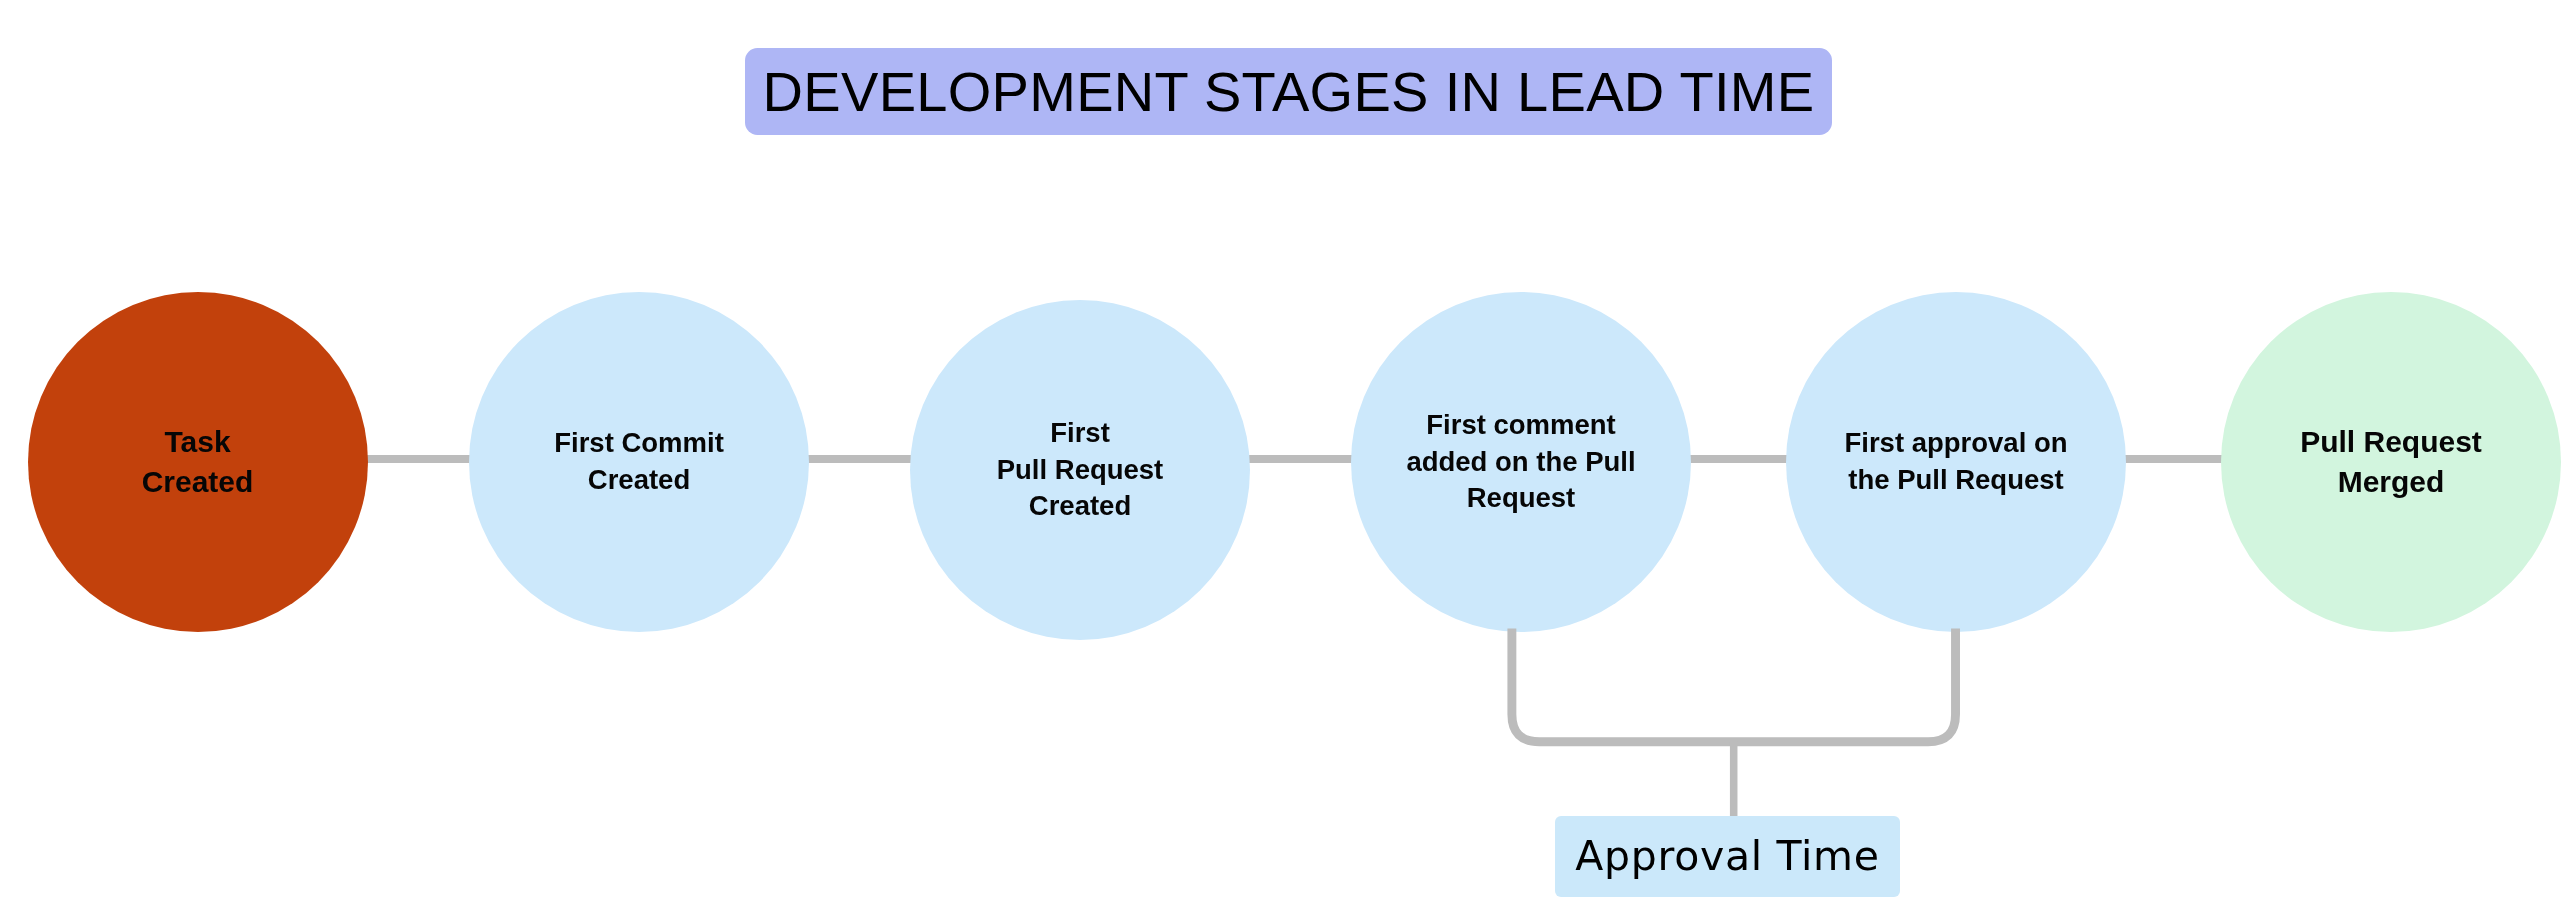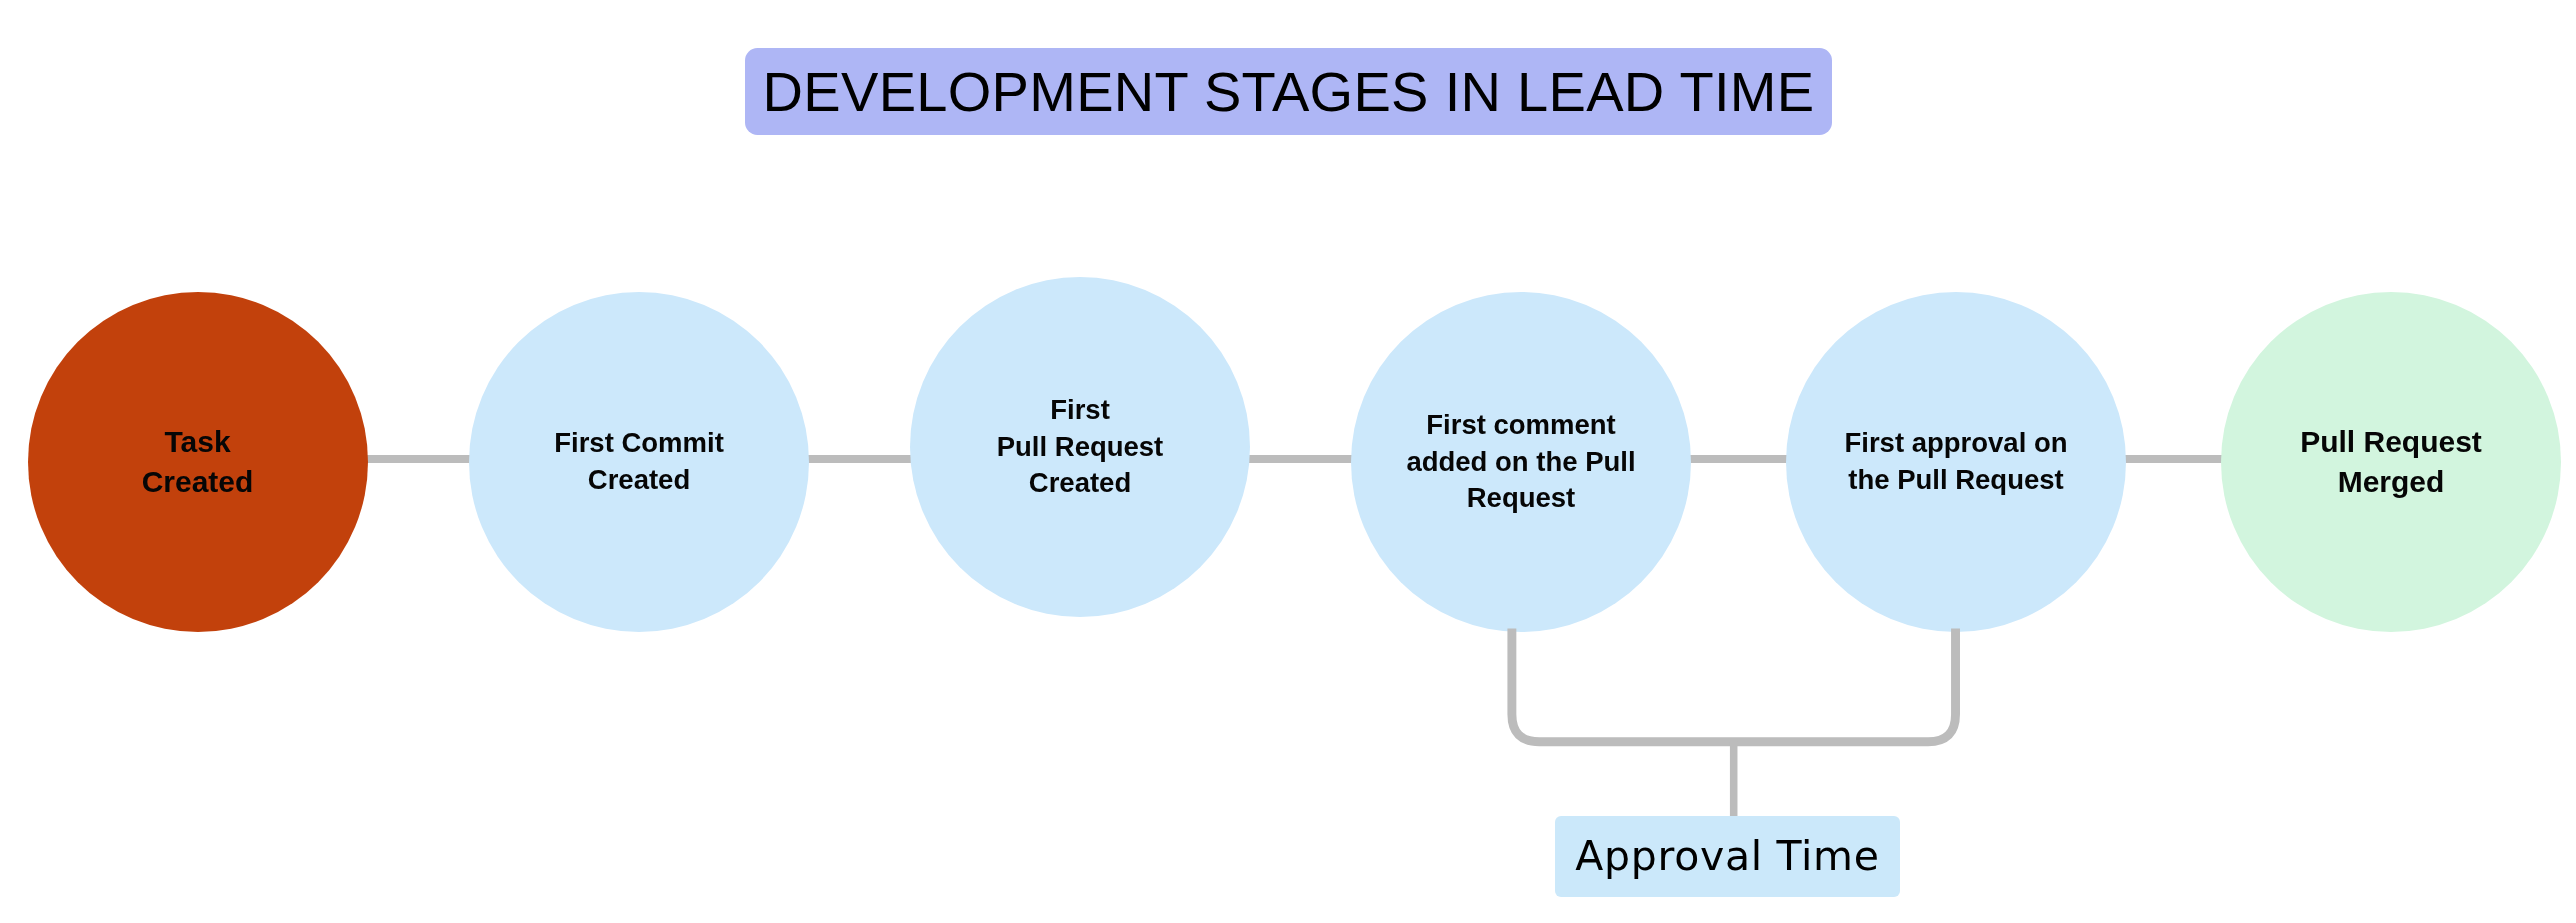--- a/index.html
+++ b/index.html
@@ -127,21 +127,21 @@
   <div class="stage" style="left: 27.5px; top: 292px; background: #c2410c;">
     <div class="stage-label sz-lg">Task
 Created</div>
   </div>
 
   <div class="stage" style="left: 469px; top: 292px; background: rgb(204, 232, 251);">
     <div class="stage-label sz-md">First Commit
 Created</div>
   </div>
 
-  <div class="stage" style="left: 910px; top: 277px; background: rgb(204, 232, 251);">
+  <div class="stage" style="left: 910px; top: 300px; background: rgb(204, 232, 251);">
     <div class="stage-label sz-md">First
 Pull Request
 Created</div>
   </div>
 
   <div class="stage" style="left: 1786px; top: 292px; background: rgb(204, 232, 251);">
     <div class="stage-label sz-md">First approval on
 the Pull Request</div>
   </div>
 

